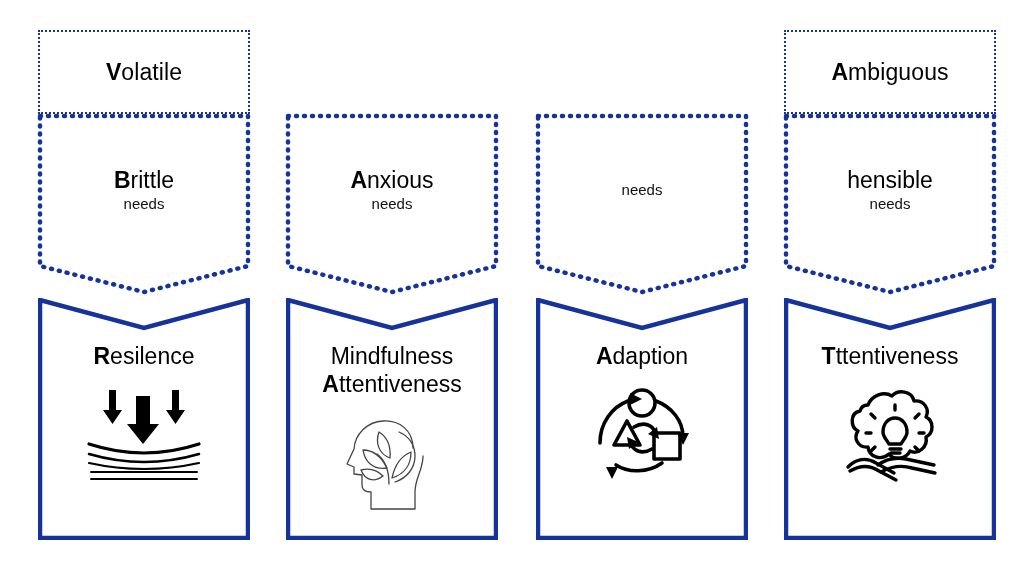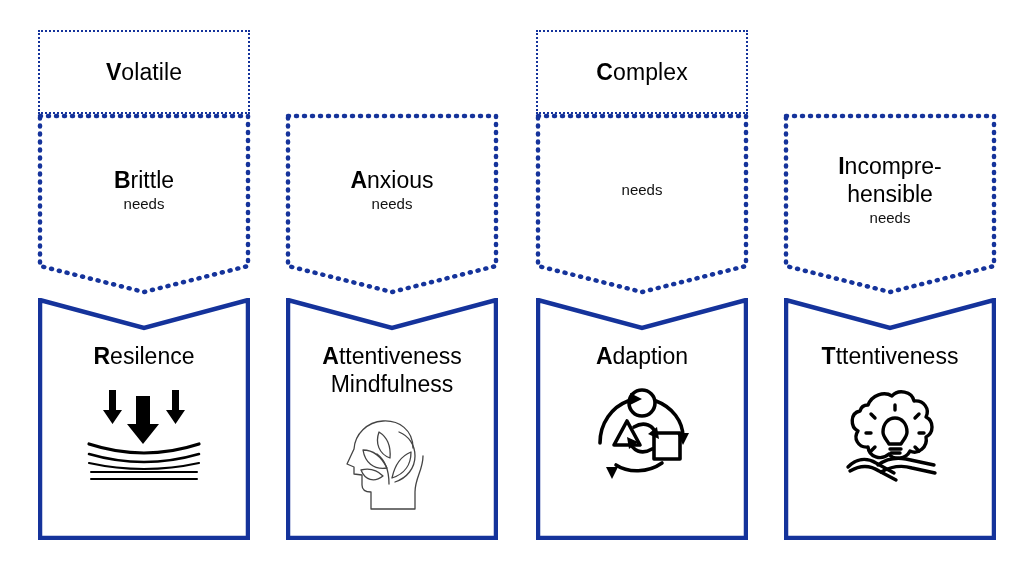--- a/index.html
+++ b/index.html
@@ -116,42 +116,39 @@
         <div class="mid-text">
           <div class="mid-label"><span class="cap">A</span><span>nxious</span></div>
           <div class="mid-needs">needs</div>
         </div>
       </div>
       <div class="bot-wrap">
         <svg class="bot-svg" viewBox="0 0 212 242" preserveAspectRatio="none">
           <polygon points="2,2 106,30 210,2 210,240 2,240" fill="#ffffff" stroke="#15339b" stroke-width="4.5" stroke-linejoin="miter"></polygon>
         </svg>
         <div class="bot-content">
+          <div class="bot-label">Mindfulness</div>
           <div class="bot-label"><span class="cap">A</span><span>ttentiveness</span></div>
-          <div class="bot-label">Mindfulness</div>
           <div class="bot-icon">
             <svg width="110" height="100" viewBox="0 0 110 100">
     <g fill="none" stroke="#444" stroke-width="1.3" stroke-linejoin="round" stroke-linecap="round">
       <path d="M76 36 C76 18 62 8 46 9 C30 10 18 22 17 37 L10 52 L17 55 L17 62 L25 63 L25 73 C25 78 29 80 34 80 L34 97 L78 97 L78 80 C78 66 86 58 86 44"></path>
       <path d="M62 20 C72 24 78 33 78 44 C78 56 70 66 58 70"></path>
       <path d="M52 72 C52 58 48 48 40 42"></path>
       <path d="M55 66 C58 52 64 44 74 40 C74 52 68 62 55 66 Z"></path>
       <path d="M50 56 C44 44 36 38 26 38 C28 50 36 58 50 56 Z"></path>
       <path d="M53 46 C54 34 50 25 42 20 C38 31 42 42 53 46 Z"></path>
       <path d="M46 64 C40 58 32 56 24 58 C28 68 37 71 46 64 Z"></path>
     </g>
   </svg>
           </div>
         </div>
       </div>
     </div>
     <div class="column col-2">
-      <div class="top-box" style="border-color: rgb(21, 51, 155);">
-        <div class="top-label"><span class="cap">C</span><span>omplex</span></div>
-      </div>
       <div class="mid-wrap">
         <svg class="mid-svg" viewBox="0 0 212 180" preserveAspectRatio="none">
           <polygon points="2,2 210,2 210,152 106,178 2,152" fill="#ffffff" stroke="#15339b" stroke-width="4.5" stroke-dasharray="1 7" stroke-linecap="round"></polygon>
         </svg>
         <div class="mid-text">
           <div class="mid-needs">needs</div>
         </div>
       </div>
       <div class="bot-wrap">
         <svg class="bot-svg" viewBox="0 0 212 242" preserveAspectRatio="none">
@@ -177,26 +174,28 @@
       <path d="M22 92 l-6 -12 12 0 z"></path>
       <path d="M67 40 l2 12 -11 -5 z"></path>
       <path d="M39 62 l-2 -12 11 5 z"></path>
     </g>
   </svg>
           </div>
         </div>
       </div>
     </div>
     <div class="column col-3">
-      <div class="mid-wrap">
-        <svg class="mid-svg" viewBox="0 0 212 180" preserveAspectRatio="none">
-          <polygon points="2,2 210,2 210,152 106,178 2,152" fill="#ffffff" stroke="#15339b" stroke-width="4.5" stroke-dasharray="1 7" stroke-linecap="round"></polygon>
-        </svg>
-        <div class="mid-text">
-          <div class="mid-label"><span class="cap">I</span><span>ncompre-</span></div>
+      <div class="top-box" style="border-color: rgb(21, 51, 155);">
+        <div class="top-label"><span class="cap">A</span><span>mbiguous</span></div>
+      </div>
+      <div class="mid-wrap">
+        <svg class="mid-svg" viewBox="0 0 212 180" preserveAspectRatio="none">
+          <polygon points="2,2 210,2 210,152 106,178 2,152" fill="#ffffff" stroke="#15339b" stroke-width="4.5" stroke-dasharray="1 7" stroke-linecap="round"></polygon>
+        </svg>
+        <div class="mid-text">
           <div class="mid-label">hensible</div>
           <div class="mid-needs">needs</div>
         </div>
       </div>
       <div class="bot-wrap">
         <svg class="bot-svg" viewBox="0 0 212 242" preserveAspectRatio="none">
           <polygon points="2,2 106,30 210,2 210,240 2,240" fill="#ffffff" stroke="#15339b" stroke-width="4.5" stroke-linejoin="miter"></polygon>
         </svg>
         <div class="bot-content">
           <div class="bot-label"><span class="cap">T</span><span>ttentiveness</span></div>

